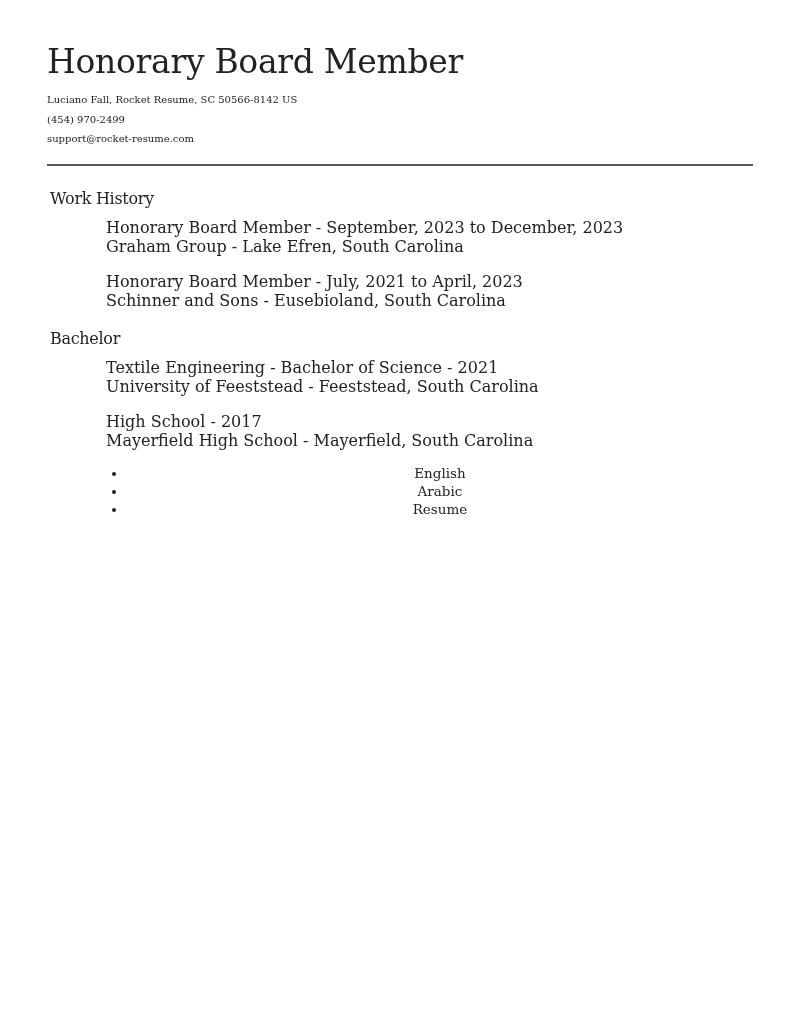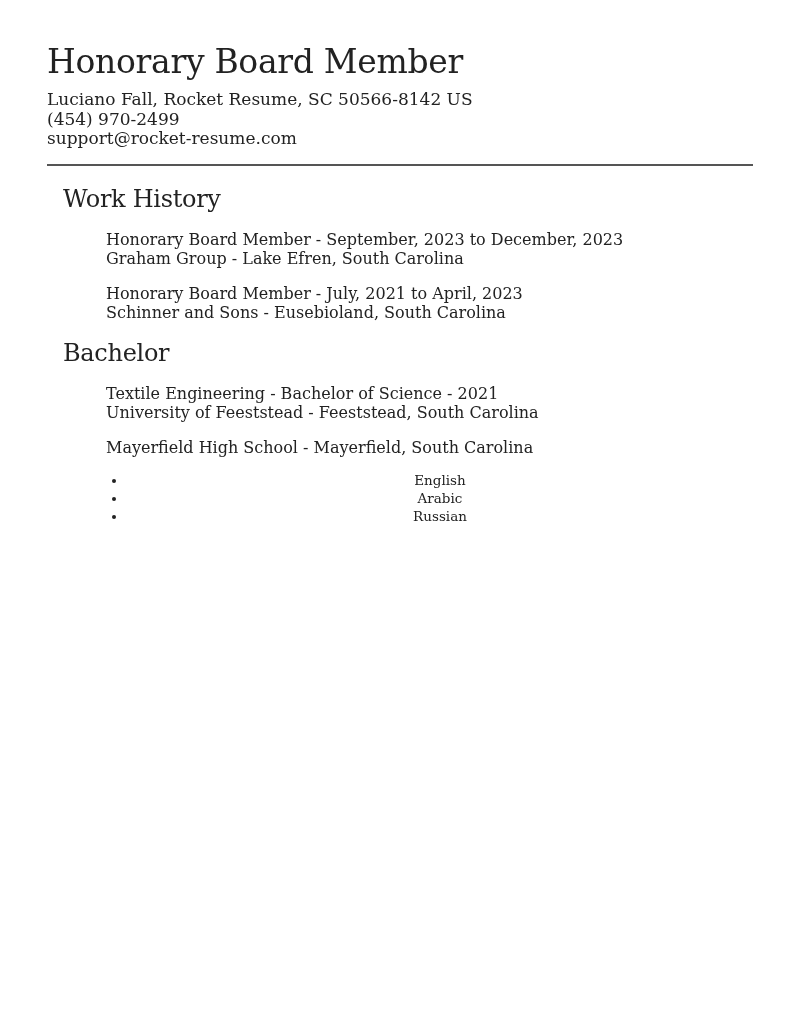--- a/index.html
+++ b/index.html
@@ -8,25 +8,25 @@
       font-family: "DejaVu Serif", "Liberation Serif", serif;
       color: #222222;
     }
     .page { position: absolute; left: 47px; top: 0; width: 706px; }
     .header { text-align: left; padding-top: 40px; }
     .name {
       font-family: "DejaVu Serif", serif;
       font-size: 33px; font-weight: normal; margin: 0; line-height: 44px;
       letter-spacing: -0.3px;
     }
-    .contact { margin-top: 6px; font-size: 17px; line-height: 19.5px; }
+    .contact { margin-top: 6px; font-size: 10px; line-height: 19.5px; }
     .contact div { margin: 0; }
     .rule { border: none; border-top: 2px solid #555555; margin: 15px 0 0 0; height: 0; }
     .section-title {
-      font-size: 24px; font-weight: normal; margin: 16px; line-height: 30px;
+      font-size: 16px; font-weight: normal; margin: 3px; line-height: 30px;
       letter-spacing: -0.3px;
     }
     .section { margin-top: 18px; }
     .entries { margin-left: 59px; margin-top: 4px; font-size: 16px; line-height: 19px; }
     .entry { margin-bottom: 16px; }
     .entry:last-child { margin-bottom: 0; }
     .entry div { white-space: nowrap; }
     .section.edu { margin-top: 14px; }
     .section.lang { margin-top: 14px; }
     ul.langs { margin: 4px 0 0 0; padding-left: 80px; font-size: 13.5px; line-height: 18px; }
@@ -61,25 +61,26 @@
   </div>
 
   <div class="section edu">
     <h2 class="section-title">Bachelor</h2>
     <div class="entries">
       <div class="entry">
         <div>Textile Engineering - Bachelor of Science - 2021</div>
         <div>University of Feeststead - Feeststead, South Carolina</div>
       </div>
       <div class="entry">
+        <div>High School - 2017</div>
         <div>Mayerfield High School - Mayerfield, South Carolina</div>
       </div>
     </div>
   </div>
 
   <div class="section lang">
     <ul class="langs">
       <li>English</li>
       <li>Arabic</li>
-      <li>Russian</li>
+      <li>Resume</li>
     </ul>
   </div>
 </div>
 
 </body></html>

